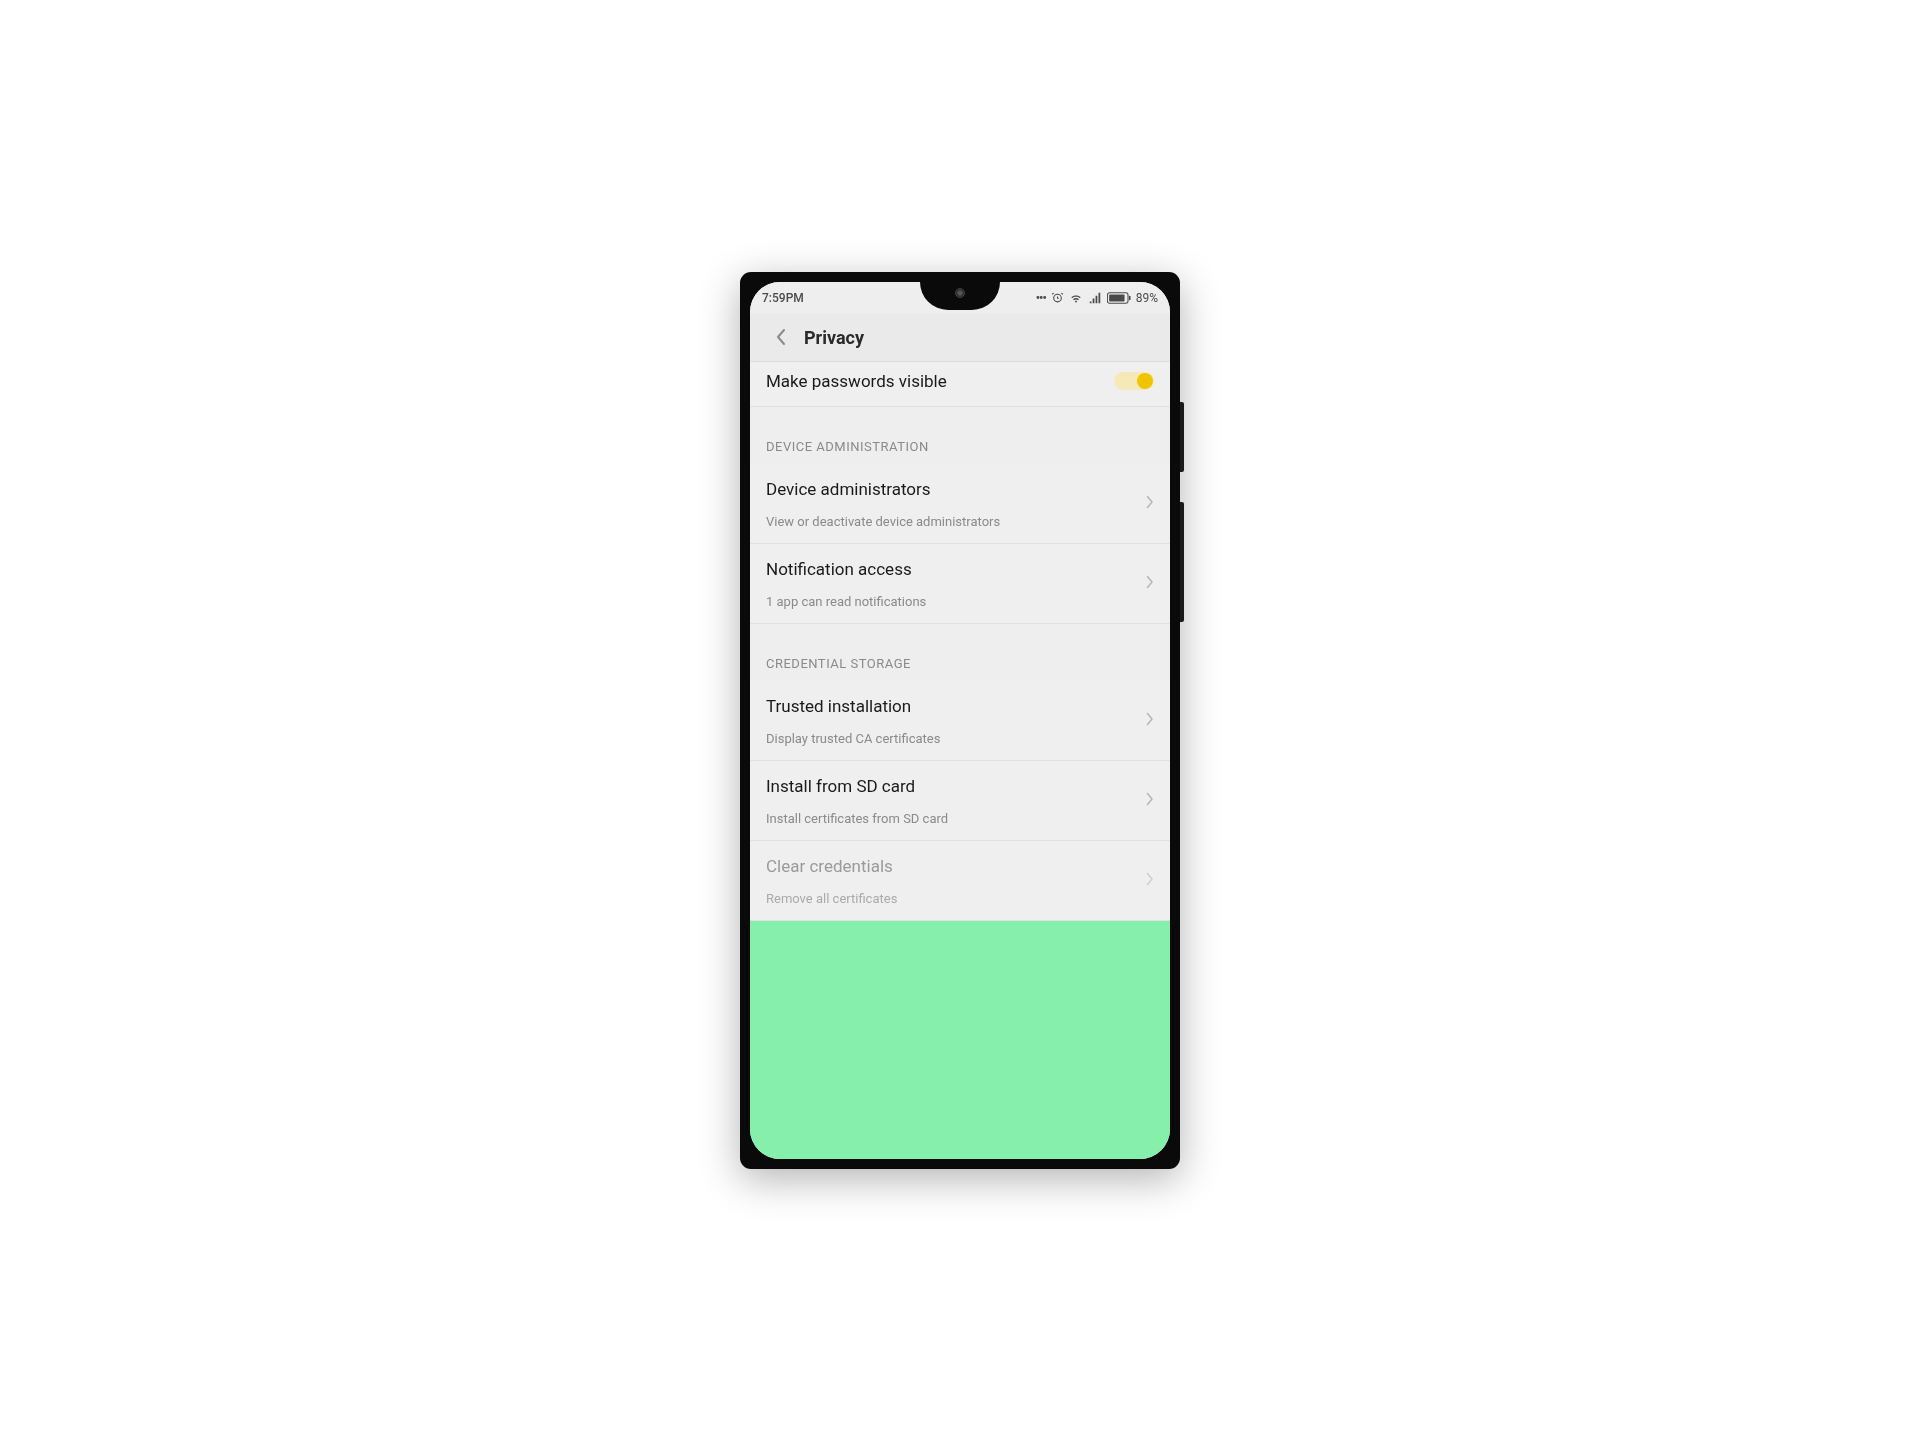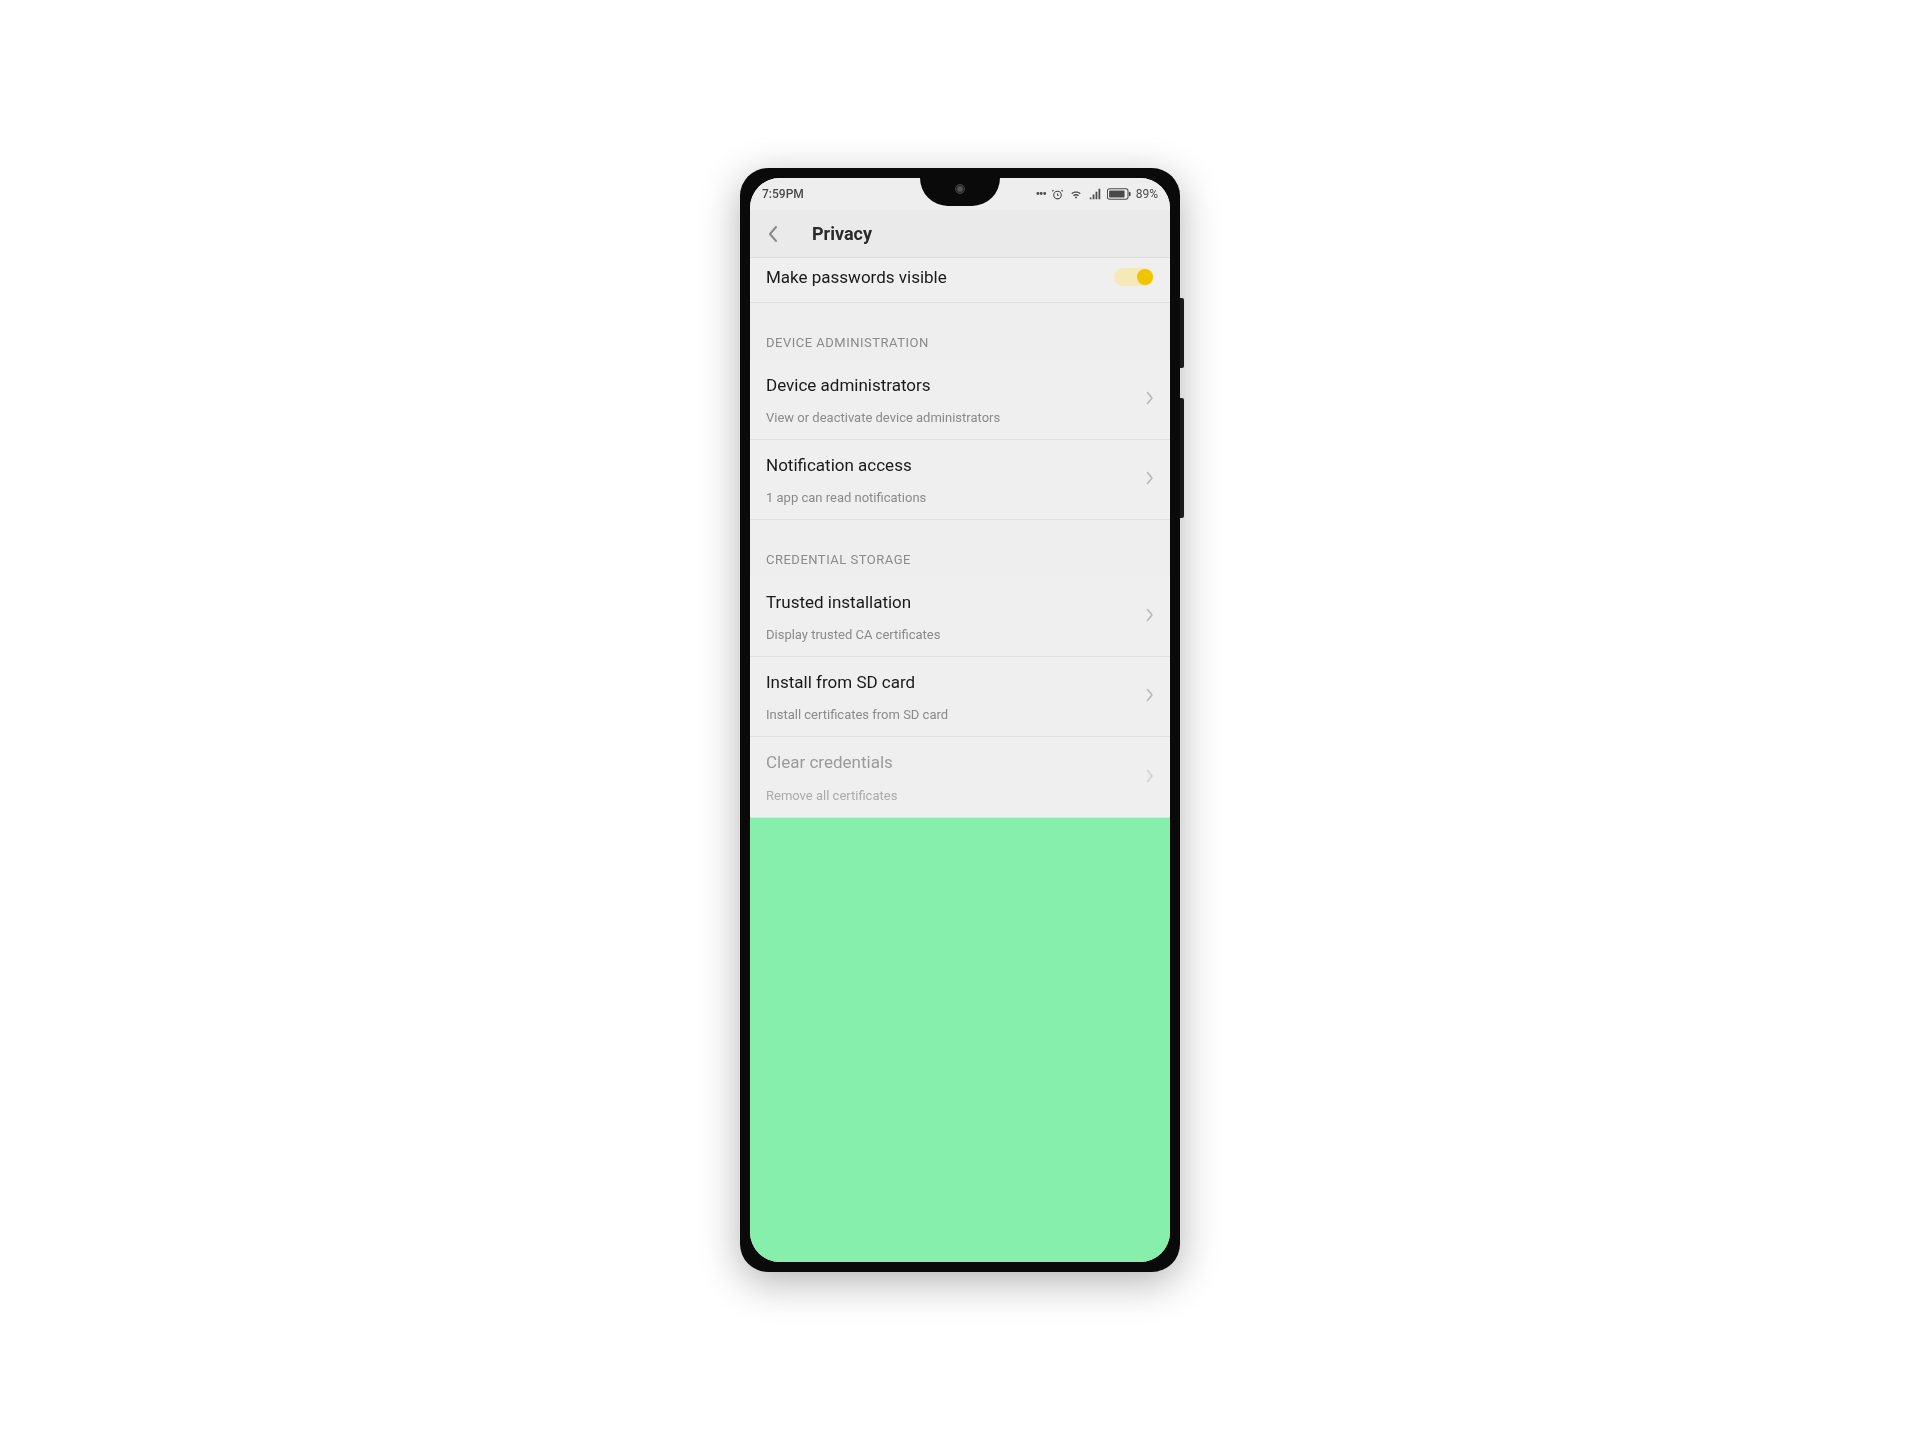--- a/index.html
+++ b/index.html
@@ -7,23 +7,23 @@
       width: 1920px;
       height: 1440px;
       background: #ffffff;
       display: flex;
       align-items: center;
       justify-content: center;
       font-family: -apple-system, BlinkMacSystemFont, "Segoe UI", Roboto, sans-serif;
     }
     .phone-frame {
       width: 440px;
-      height: 1104px;
+      height: 897px;
       background: #0a0a0a;
-      border-radius: 28px;
+      border-radius: 11px;
       padding: 10px;
       position: relative;
       box-shadow: 0 10px 40px rgba(0,0,0,0.3);
     }
     .phone-button-right {
       position: absolute;
       right: -4px;
       width: 4px;
       background: #1a1a1a;
       border-radius: 0 2px 2px 0;
@@ -79,22 +79,22 @@
       gap: 5px;
     }
     .status-icon {
       display: inline-flex;
       align-items: center;
     }
     .header-bar {
       height: 48px;
       display: flex;
       align-items: center;
-      padding: 0 12px;
-      gap: 30px;
+      padding: 0 20px;
+      gap: 14px;
       background: #eaeaea;
       border-bottom: 1px solid #ddd;
     }
     .back-btn {
       width: 20px;
       height: 20px;
       display: flex;
       align-items: center;
       justify-content: center;
       cursor: pointer;

